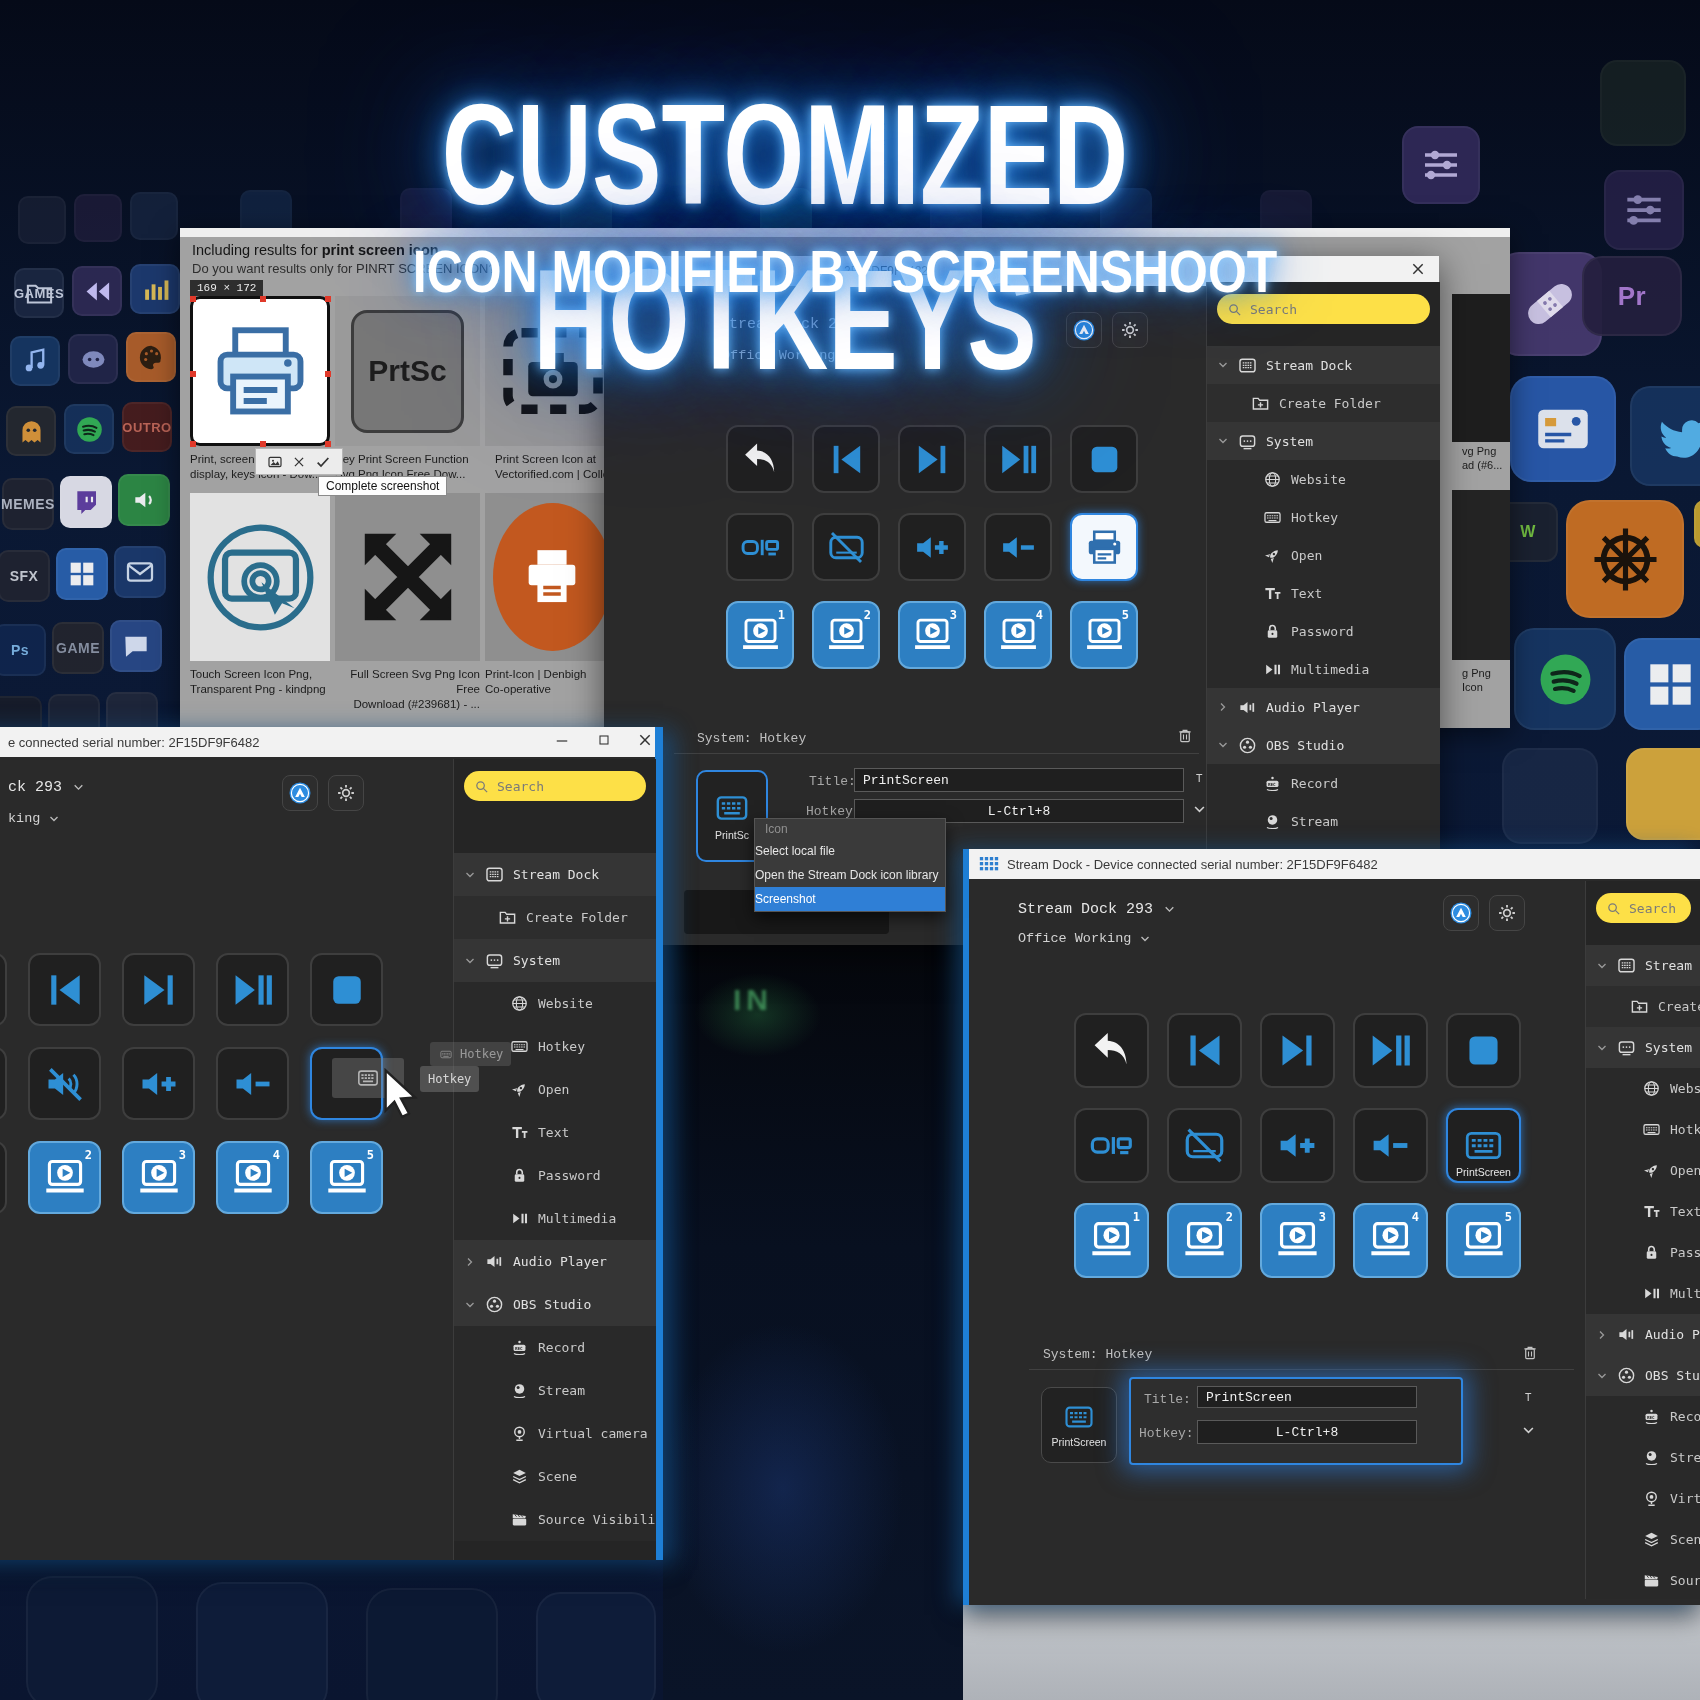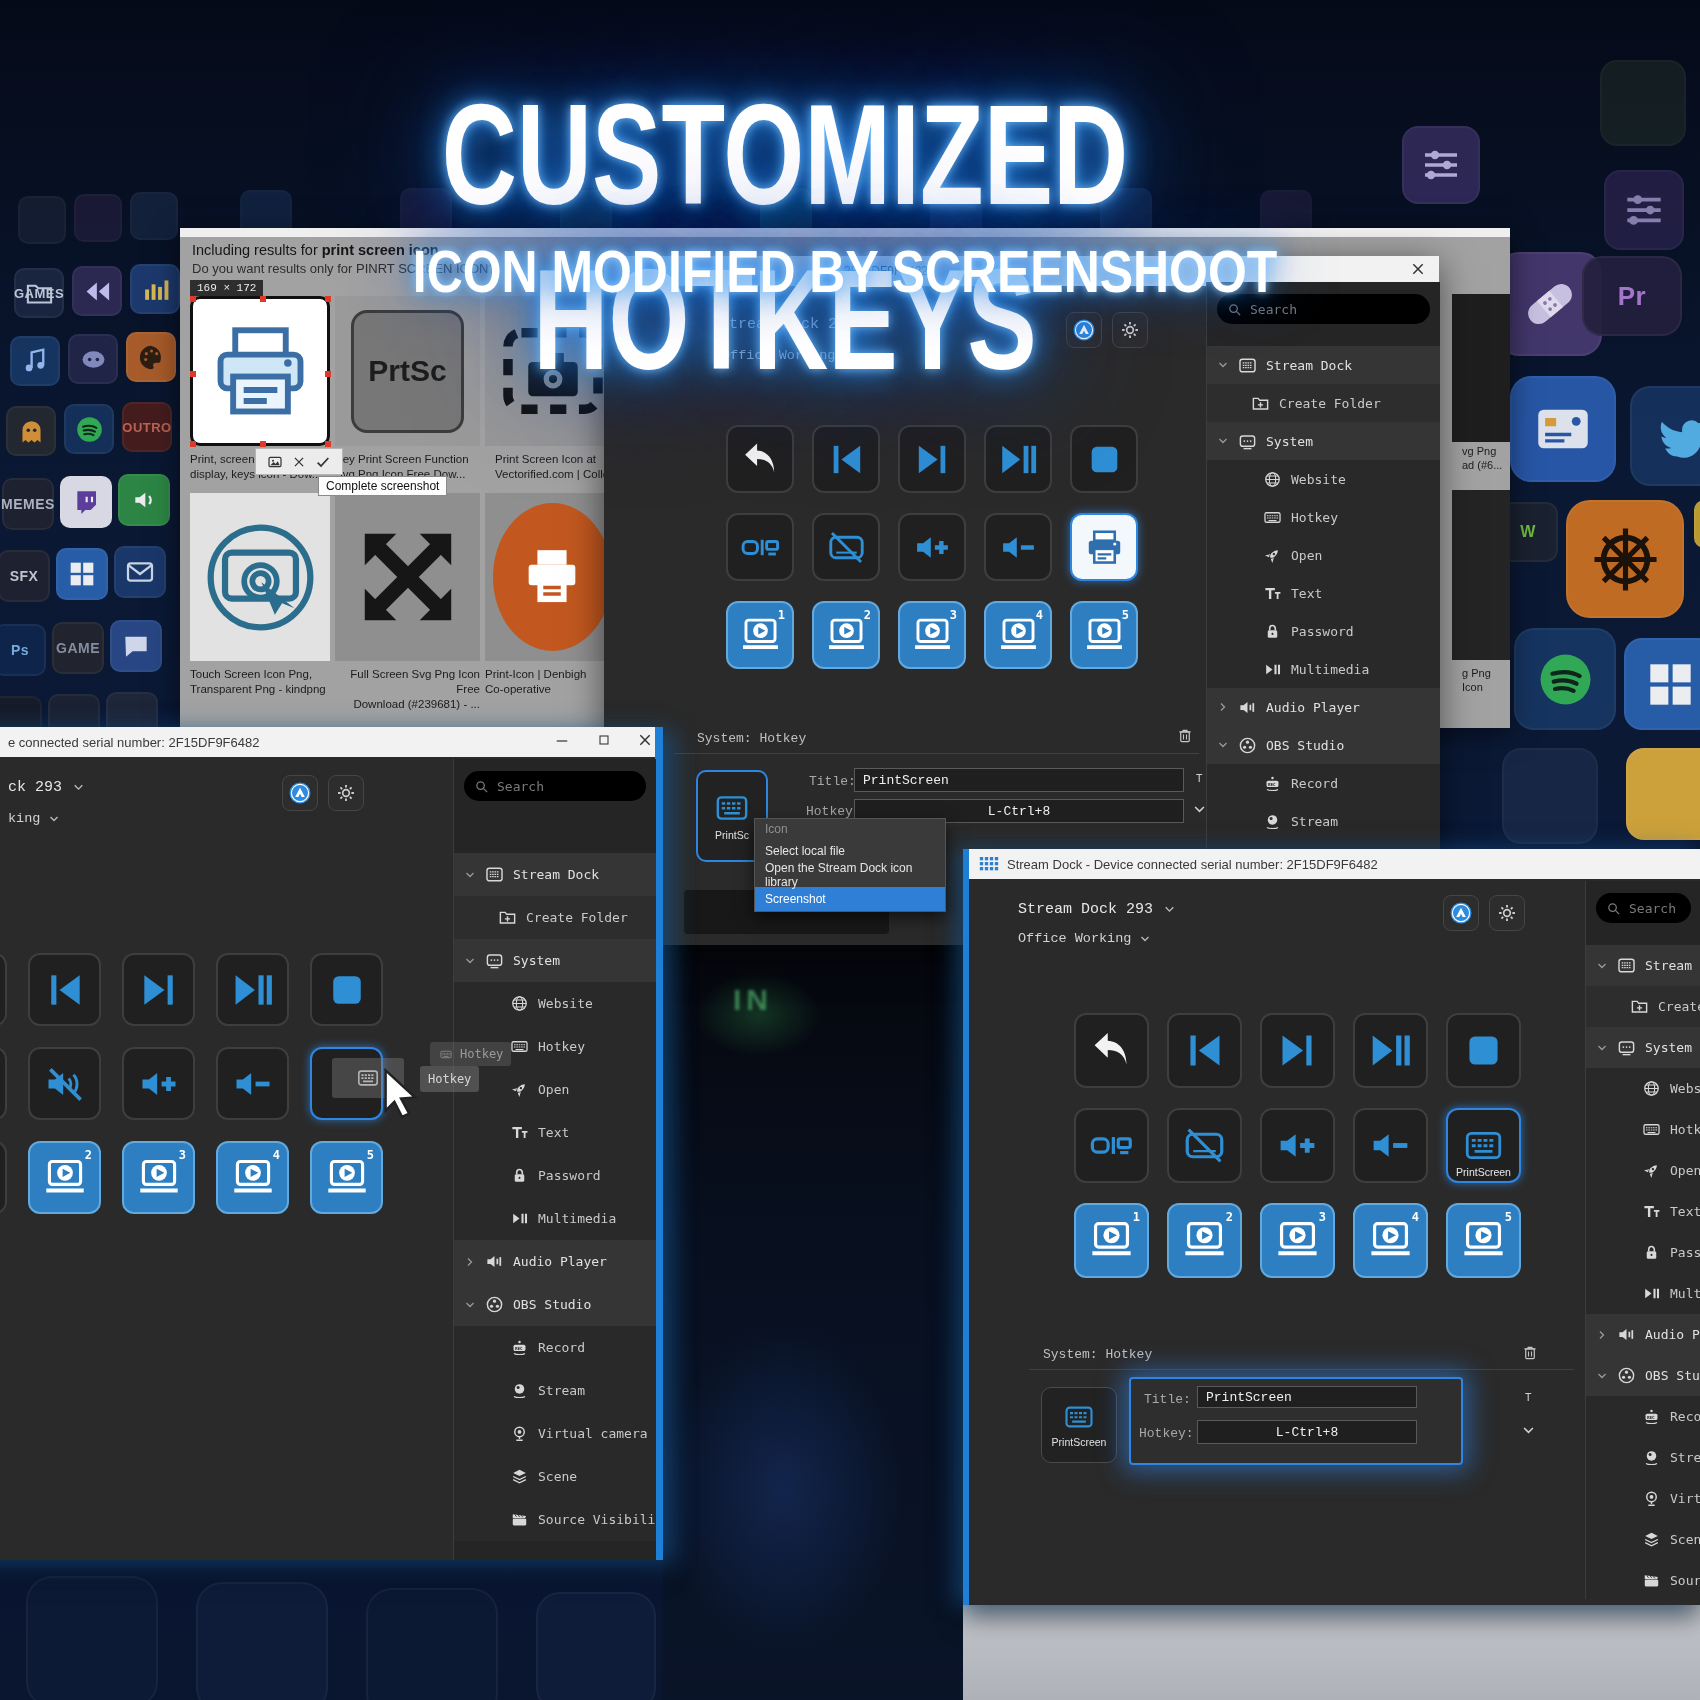--- a/index.html
+++ b/index.html
@@ -62,38 +62,38 @@
   .panel-title{position:absolute;font-size:13px;color:#c0c0c0;}
   .pdivider{position:absolute;height:1px;background:#414141;}
   .chip{position:absolute;background:#222;border-radius:10px;display:flex;flex-direction:column;align-items:center;
     justify-content:center;gap:4px;box-sizing:border-box;}
   .chip .clabel{font-size:10.5px;color:#e2e2e2;}
   .fld-label{position:absolute;font-size:13px;color:#a8a8a8;}
   .fld-input{position:absolute;background:#1f1f1f;border:1px solid #5a5a5a;color:#f0f0f0;font-size:13px;
     display:flex;align-items:center;padding:0 8px;box-sizing:border-box;}
   .fld-input.center{justify-content:center;}
   .sb{position:absolute;background:#252525;border-left:1px solid #3c3c3c;overflow:hidden;}
-  .sb-search{height:30px;border-radius:15px;background:#000000;display:flex;align-items:center;gap:8px;
+  .sb-search{height:30px;border-radius:15px;background:#fde047;display:flex;align-items:center;gap:8px;
     padding:0 10px;color:#7a7a7a;font-size:13px;font-family:"DejaVu Sans Mono",monospace;}
   .sb-row{display:flex;align-items:center;gap:9px;font-size:13px;font-family:"DejaVu Sans Mono",monospace;
     color:#c9c9c9;background:#2a2a2a;white-space:nowrap;overflow:hidden;}
   .sb-row.group{background:#353535;padding-left:10px;color:#e0e0e0;}
   .sb-row.action{padding-left:44px;background:#2d2d2d;}
   .sb-row.item{padding-left:56px;background:#292929;}
   
   #win-mid{left:604px;top:256px;width:835px;height:689px;z-index:3;}
   #win-mid .tbar{font-size:12px;}
   #win-bl{left:-70px;top:727px;width:725px;height:833px;z-index:4;border-right:8px solid #1e7fd6;
     box-shadow:10px 4px 22px rgba(30,127,214,.45),0 10px 24px rgba(0,0,0,.6);}
   #win-br{left:963px;top:849px;width:731px;height:756px;z-index:5;border-left:6px solid #1e7fd6;
     box-shadow:-8px 0 20px rgba(30,127,214,.4),0 10px 26px rgba(0,0,0,.6);}
   #ctx-menu{position:absolute;left:754px;top:818px;width:190px;z-index:7;background:#3a3a3a;border:1px solid #555;
     box-shadow:0 6px 16px rgba(0,0,0,.6);font-size:12px;color:#e6e6e6;}
   #ctx-menu .mh{height:20px;display:flex;align-items:center;padding-left:10px;color:#8f8f8f;}
-  #ctx-menu .mi{height:24px;display:flex;align-items:center;padding-left:10px;}
+  #ctx-menu .mi{height:24px;display:flex;align-items:center;}
   #ctx-menu .mi.hot{background:#2f7fd6;color:#fff;}
   .ghost{position:absolute;z-index:8;display:flex;align-items:center;gap:6px;background:rgba(125,125,125,.55);
     border-radius:3px;color:#f2f2f2;font:12px "DejaVu Sans Mono",monospace;padding:0 8px;}
   #cursor{position:absolute;left:382px;top:1068px;width:38px;height:52px;z-index:9;}
   .glowbox{position:absolute;border:2px solid #2f86e0;border-radius:4px;background:#2e2e2e;
     box-shadow:0 0 24px 7px rgba(45,130,230,.55);}
   .hint{position:absolute;font-size:12.5px;color:#9a9a9a;font-family:"DejaVu Sans Mono",monospace;}
   .thumb{position:absolute;background:#181818;border-radius:4px;}
 </style>
 </head>

